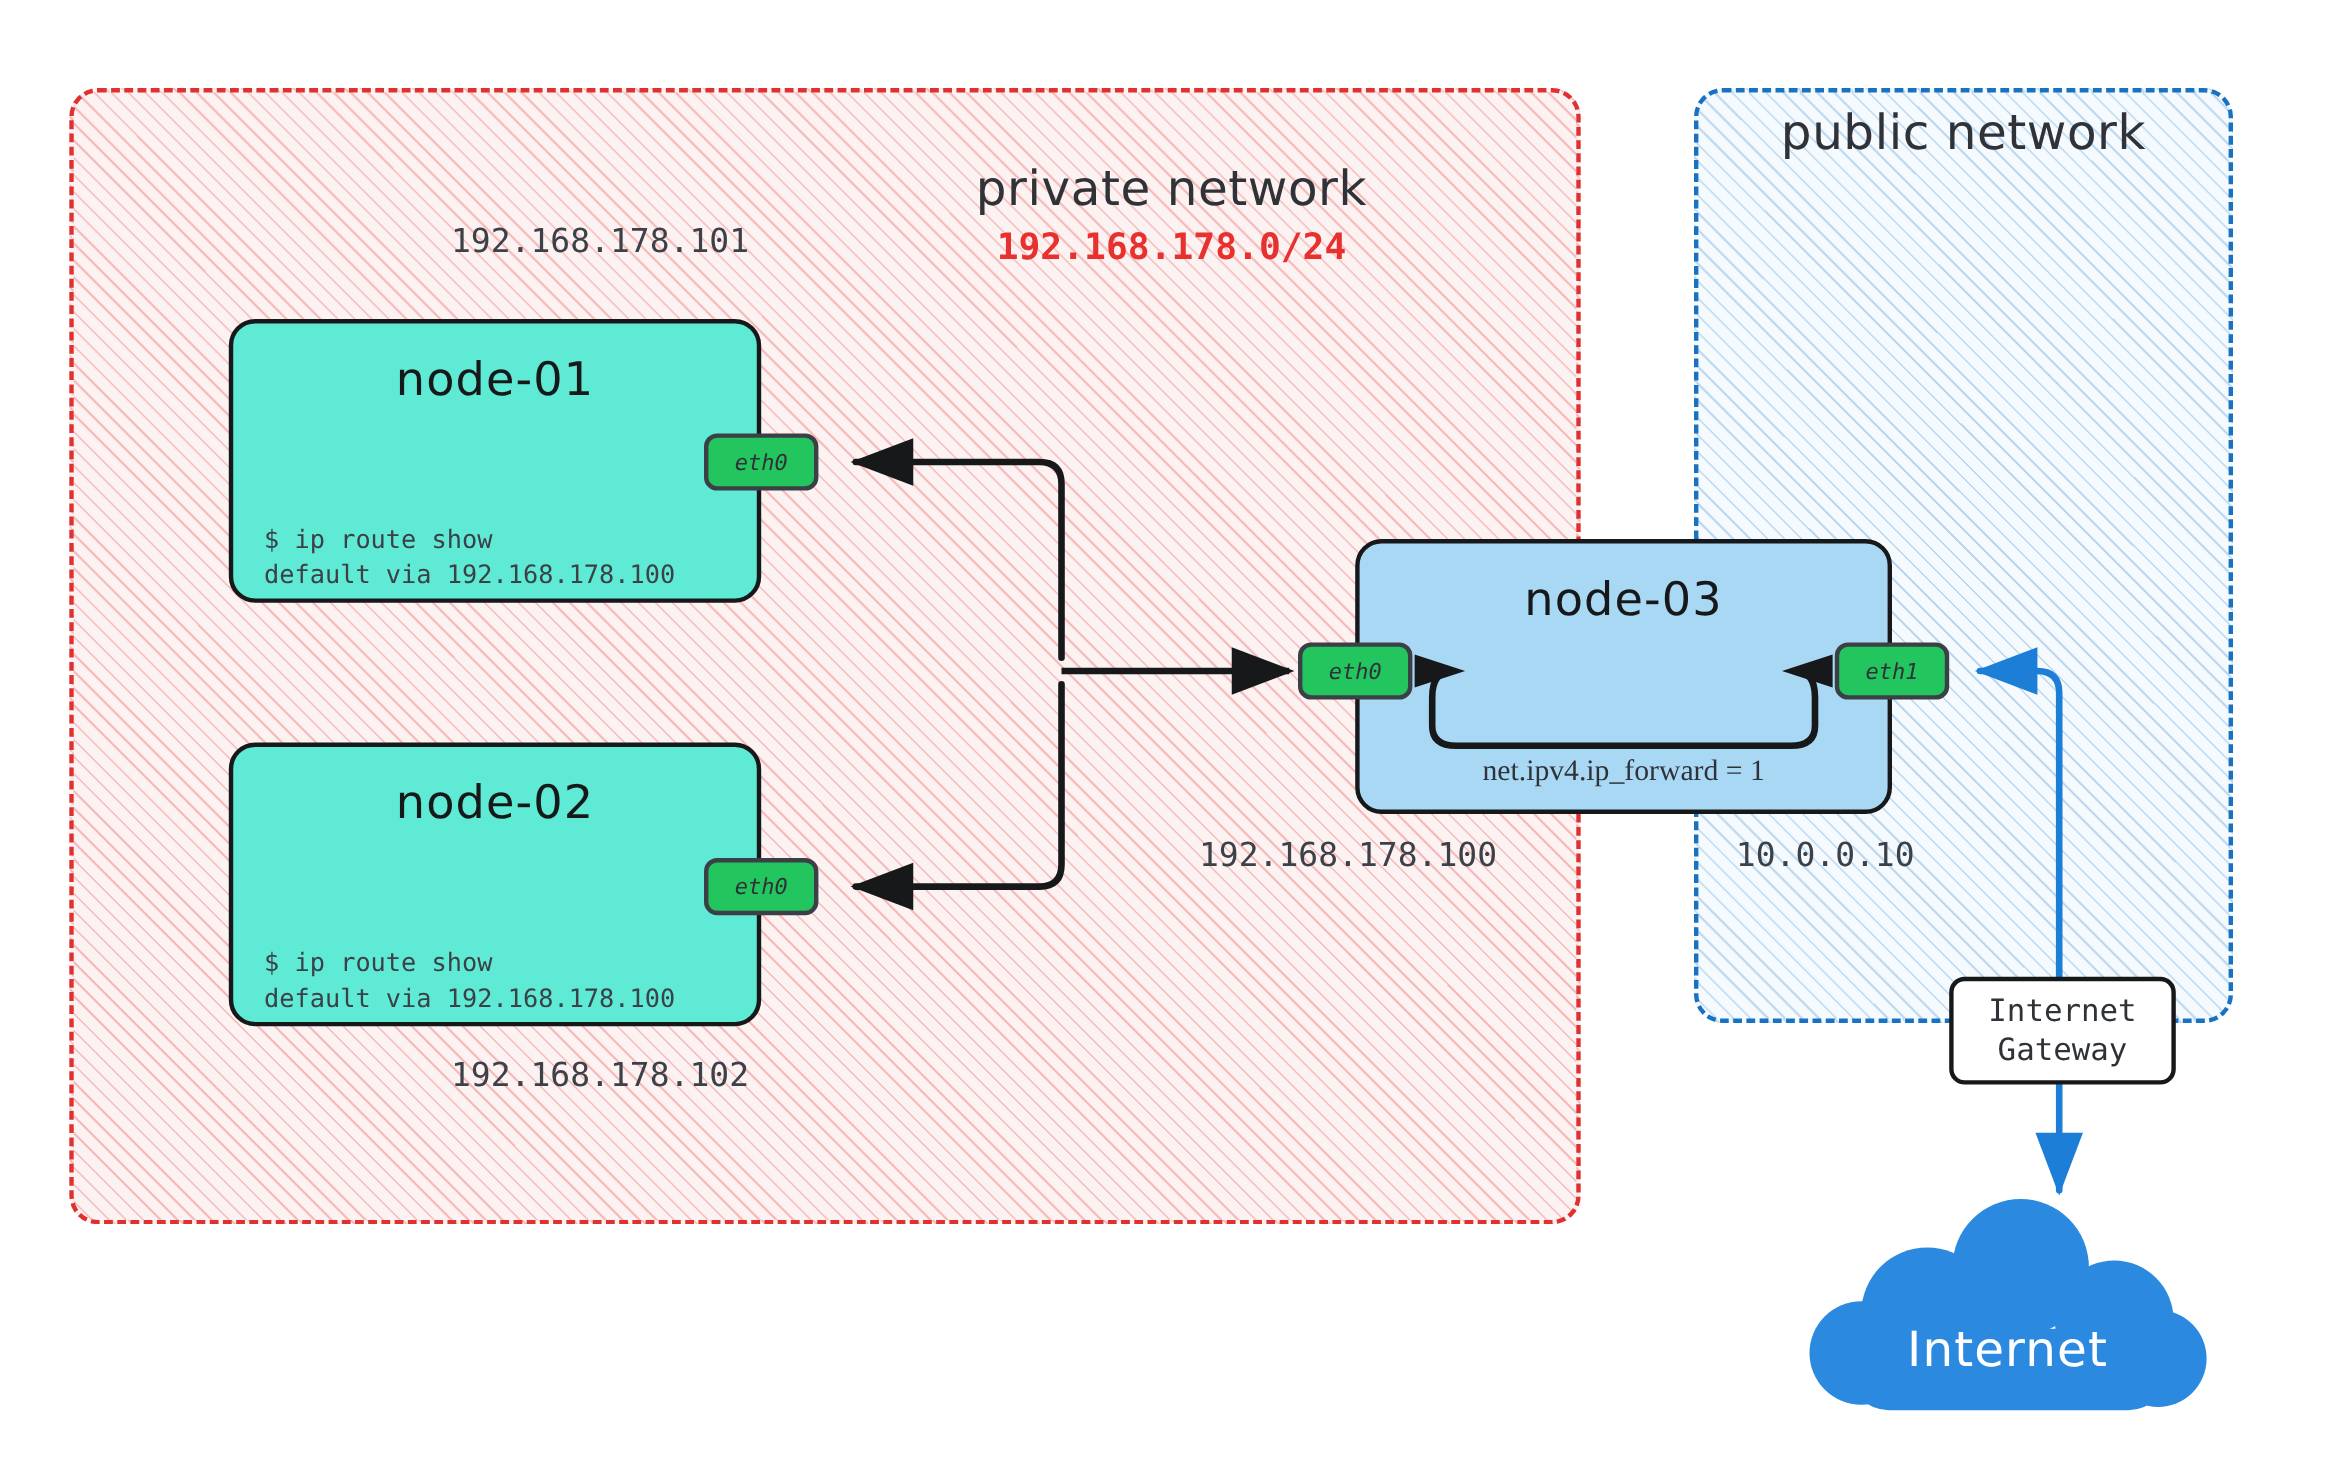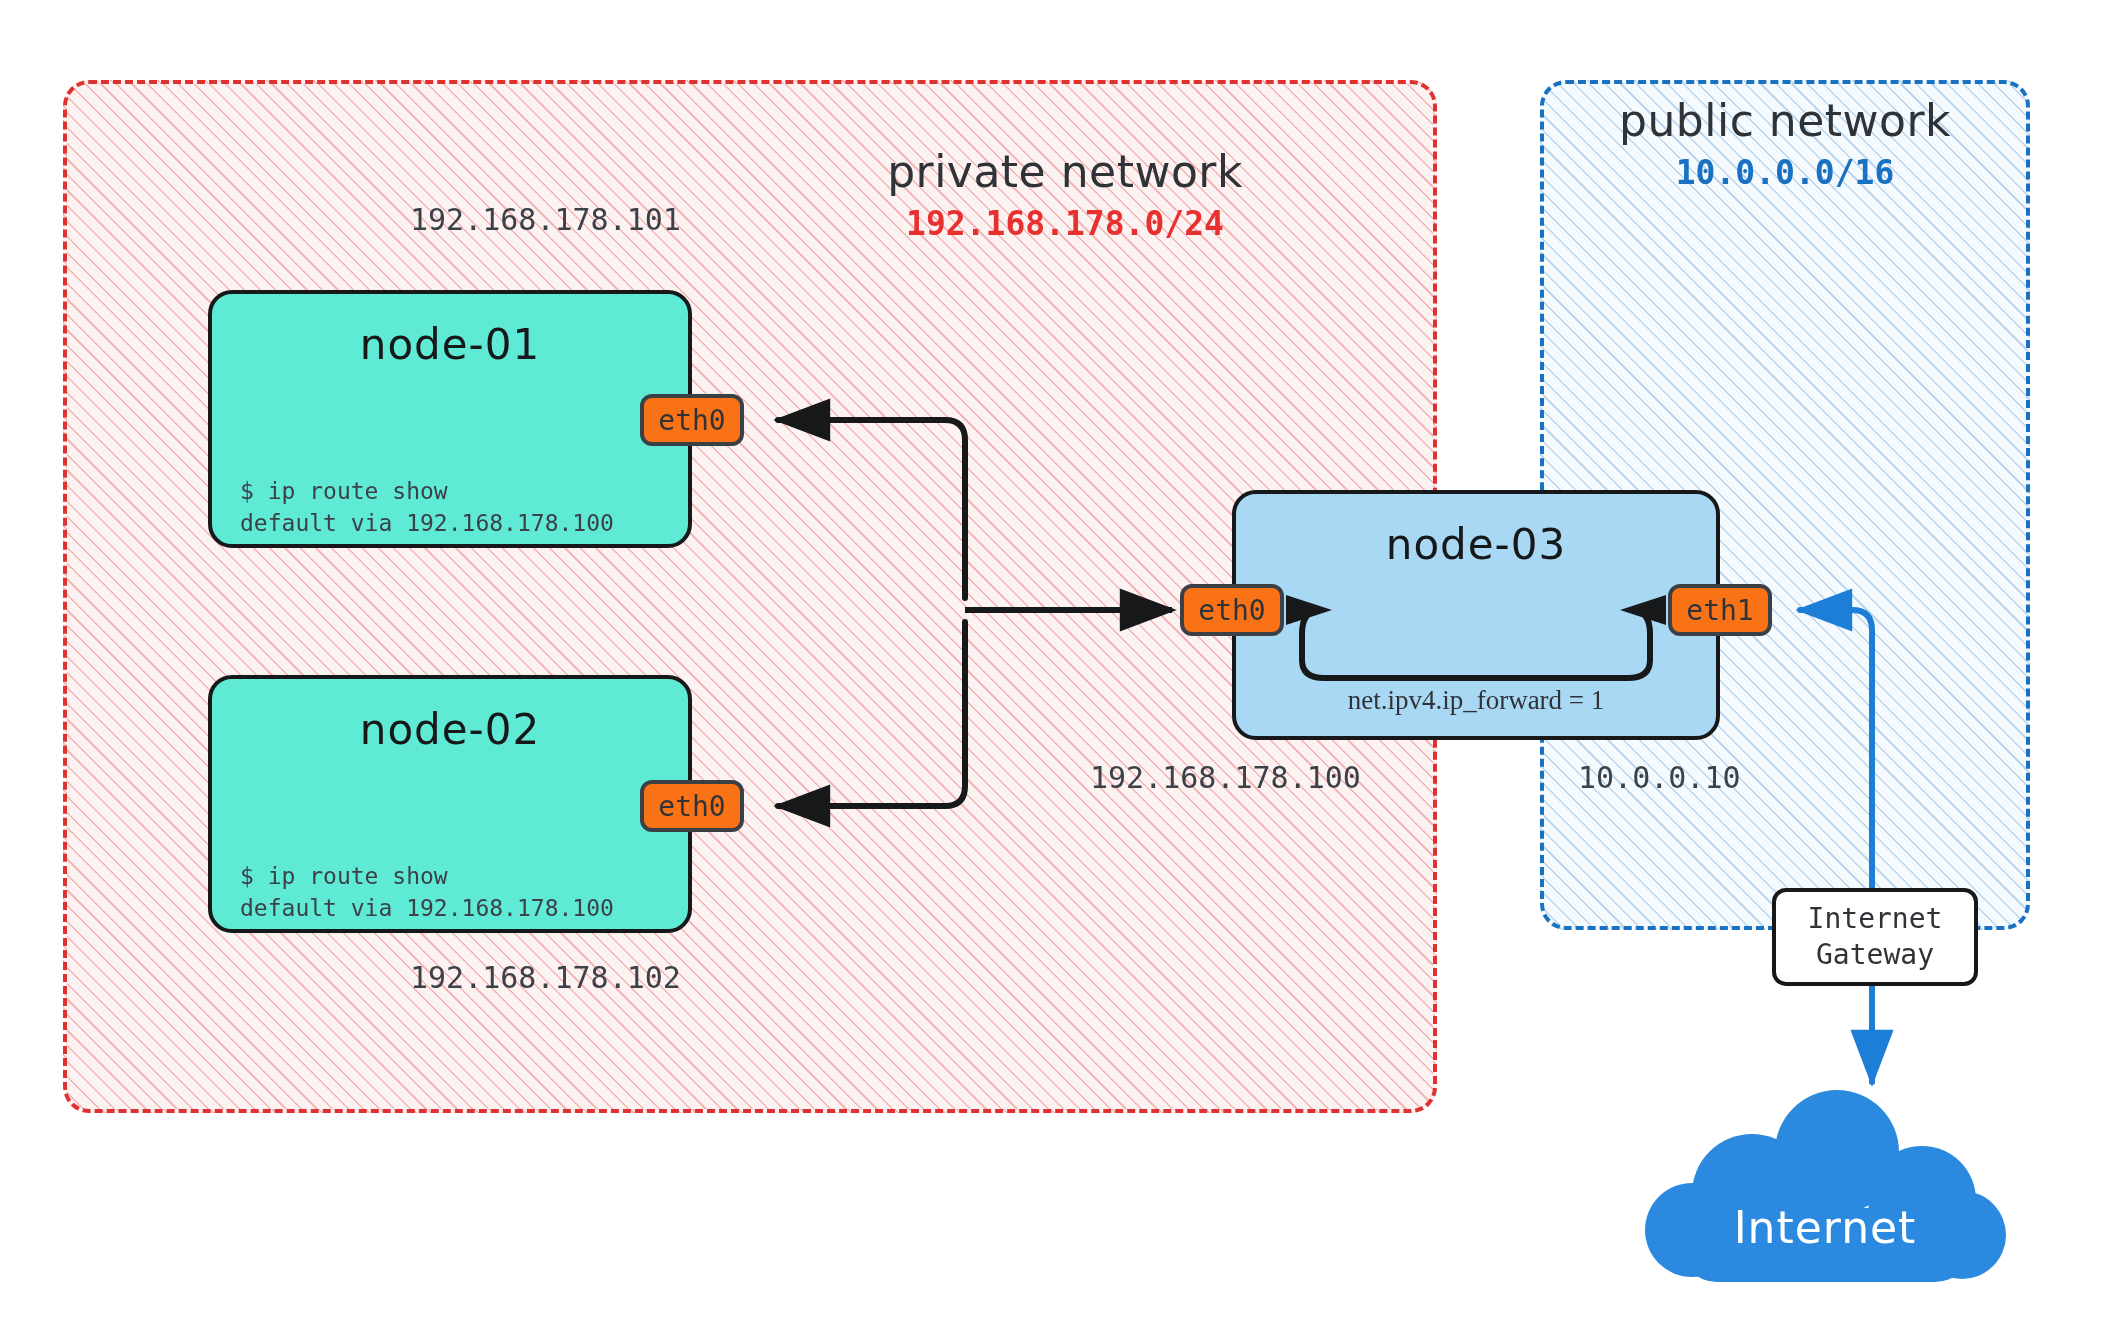--- a/index.html
+++ b/index.html
@@ -69,25 +69,25 @@
   }
   .sysctl{
     position:absolute;left:0;right:0;bottom:20px;text-align:center;
     font-family:Liberation Serif, serif;
     font-size:27px;color:#2f3337;white-space:nowrap;
   }
 
   
   .port{
     position:absolute;box-sizing:border-box;
-    background:#f97316;border:4px solid #3b4046;border-radius:12px;
-    font-family:"DejaVu Sans Mono","Liberation Mono",monospace;
-    font-size:28px;color:#2f3337;
+    background:#22c55e;border:4px solid #3b4046;border-radius:12px;
+    font-family:"DejaVu Sans Mono","Liberation Mono",monospace;
+    font-size:20px;color:#2f3337;
     display:flex;align-items:center;justify-content:center;
-    height:52px;width:104px;z-index:6;
+    height:52px;width:104px;z-index:6;font-style:italic;
   }
   #port-node01-eth0{left:640px;top:394px;}
   #port-node02-eth0{left:640px;top:780px;}
   #port-node03-eth0{left:1180px;top:584px;}
   #port-node03-eth1{left:1668px;top:584px;}
 
   
   .ip-label{
     position:absolute;
     font-family:"DejaVu Sans Mono","Liberation Mono",monospace;
@@ -130,21 +130,20 @@
   <div class="zone private"></div>
   <div class="zone public"></div>
 
   <div class="zone-caption" id="private-caption">
     <div class="zone-title">private network</div>
     <div class="zone-cidr" style="color:#e8312f">192.168.178.0/24</div>
   </div>
 
   <div class="zone-caption" id="public-caption">
     <div class="zone-title">public network</div>
-    <div class="zone-cidr" style="color:#1971c2">10.0.0.0/16</div>
   </div>
 
   <svg class="svg-layer" id="wires-black" viewBox="0 0 2126 1340">
     <defs>
       <marker id="arrow-black" markerWidth="11" markerHeight="11" refX="9.2" refY="4" orient="auto" markerUnits="strokeWidth">
         <path d="M0.5,0.4 L10,4 L0.5,7.6 Z" fill="#17181a"></path>
       </marker>
       <marker id="arrow-blue" markerWidth="11" markerHeight="11" refX="9.2" refY="4" orient="auto" markerUnits="strokeWidth">
         <path d="M0.5,0.4 L10,4 L0.5,7.6 Z" fill="#1c7ed6"></path>
       </marker>

